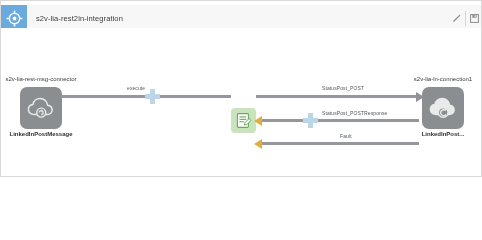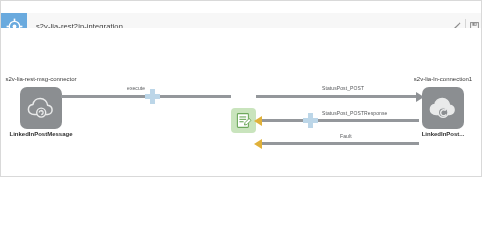--- a/index.html
+++ b/index.html
@@ -18,21 +18,21 @@
     background: #ffffff;
     border: 1px solid #d9d9d9;
     box-sizing: border-box;
     overflow: hidden;
   }
 
   
   .header {
     position: absolute;
     left: 0;
-    top: 12px;
+    top: 4px;
     width: 482px;
     height: 27px;
     background: #f7f7f7;
     border-bottom: 1px solid #dcdcdc;
     box-sizing: border-box;
     display: flex;
     align-items: center;
   }
   .hdr-icon {
     width: 26px;

